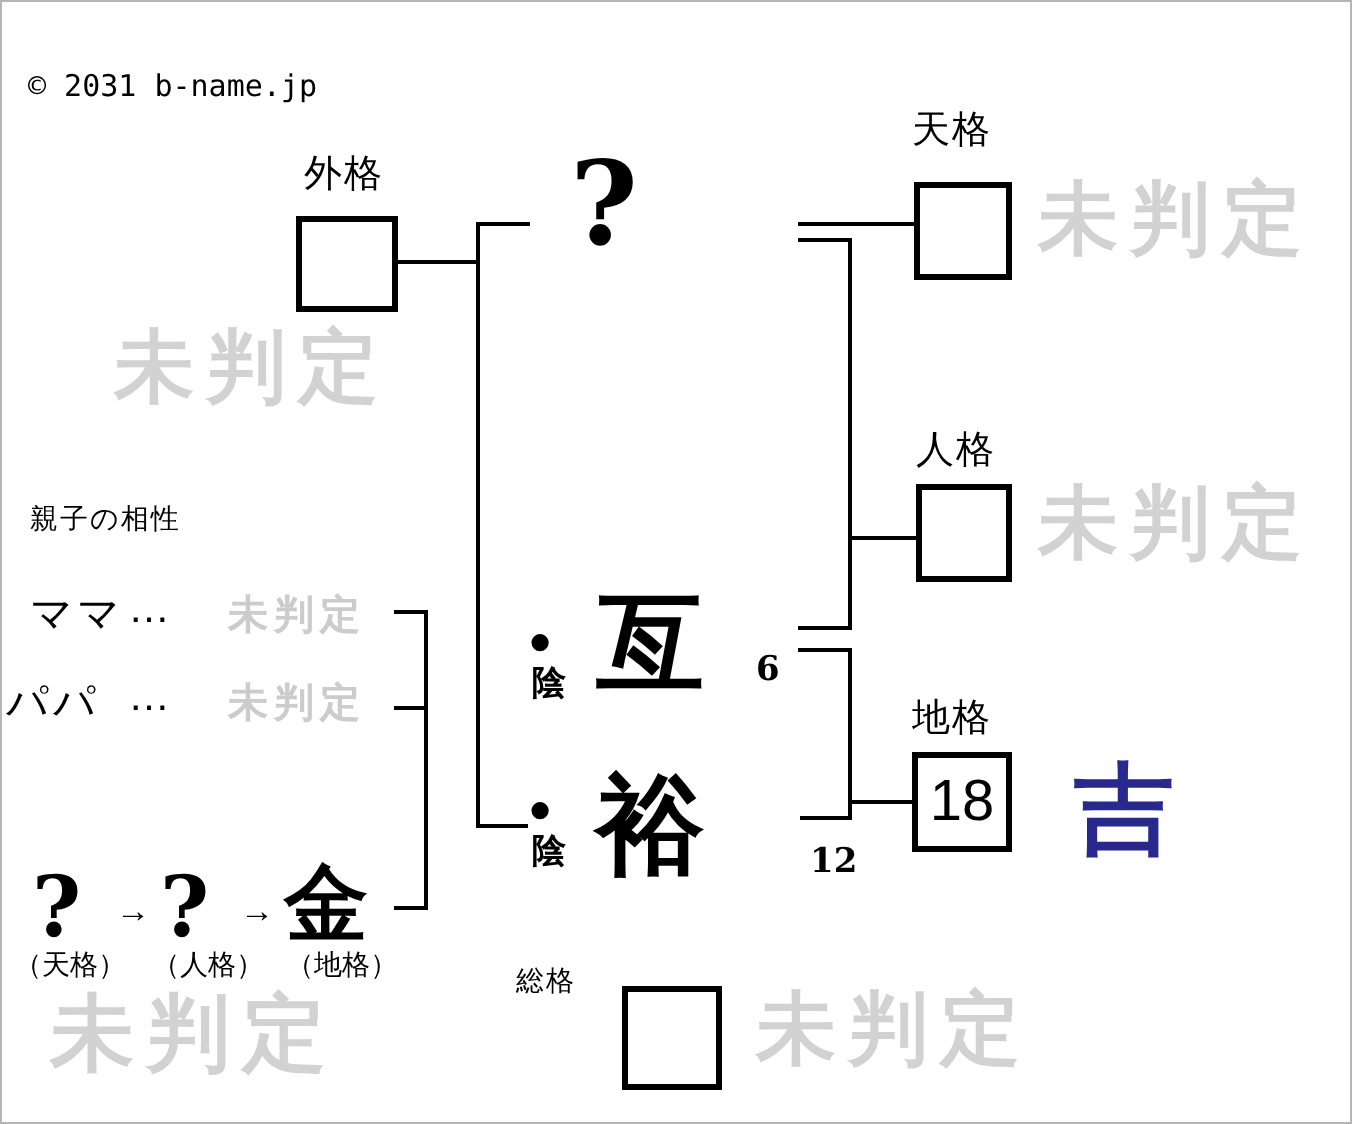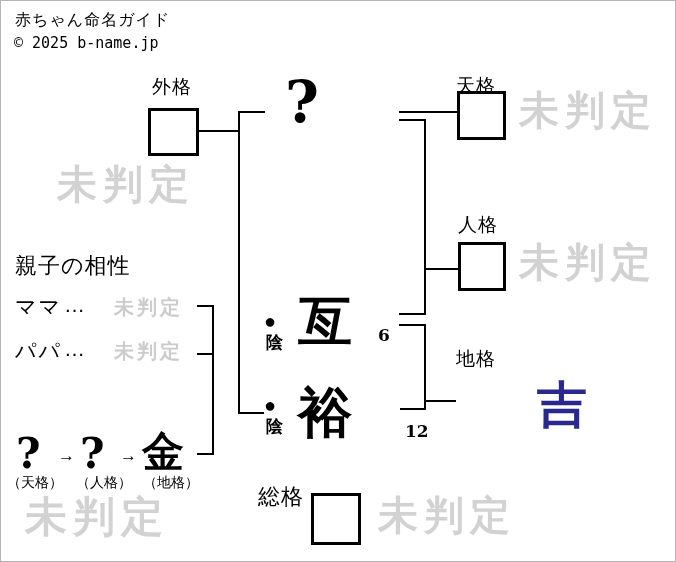--- a/index.html
+++ b/index.html
@@ -7,21 +7,21 @@
     position:relative;width:674px;height:560px;background:#ffffff;
     border:1px solid #b5b5b5;overflow:hidden;
     font-family:"Liberation Sans",sans-serif;color:#000;
   }
   .abs{position:absolute;white-space:nowrap;}
   .hline{position:absolute;height:2px;background:#000;}
   .vline{position:absolute;width:2px;background:#000;}
   .box{position:absolute;border:3px solid #000;background:#fff;box-sizing:border-box;
        display:flex;align-items:center;justify-content:center;}
   .kaku-label{font-size:19px;letter-spacing:1px;}
-  .heading{font-size:22px;letter-spacing:1px;}
+  .heading{font-size:14px;letter-spacing:1px;}
   .wm{font-family:"DejaVu Serif",serif;font-weight:bold;color:#d2d2d2;
       letter-spacing:6px;line-height:1;}
   .wm-small{font-family:"DejaVu Serif",serif;font-weight:bold;color:#cccccc;
       font-size:20px;letter-spacing:3px;line-height:1;}
   .name-char{font-family:"DejaVu Serif",serif;font-weight:bold;font-size:54px;line-height:1;}
   .stroke-num{font-family:"DejaVu Serif",serif;font-weight:bold;font-size:17px;line-height:1;}
   .inyo-mark{font-size:20px;line-height:1;}
   .inyo-label{font-family:"DejaVu Serif",serif;font-weight:bold;font-size:17px;line-height:1;}
   .qmark-big{font-family:"DejaVu Serif",serif;font-weight:bold;font-size:58px;line-height:1;}
   .gogyo-sym{font-family:"DejaVu Serif",serif;font-weight:bold;font-size:42px;line-height:1;}
@@ -30,42 +30,41 @@
   .kichi{font-family:"DejaVu Serif",serif;font-weight:bold;font-size:50px;line-height:1;}
   .value-num{font-size:29px;font-family:"Liberation Sans",sans-serif;}
   .dots{font-size:21px;}
   .row-label{font-size:21px;letter-spacing:2px;}
 </style>
 </head>
 <body>
 
 <div id="canvas">
 
-  <div class="abs" style="left:14px;top:9px;font-size:16px;letter-spacing:1px;">赤ちゃん命名ガイド</div>
-  <div class="abs" style="left:13px;top:33px;font-size:15px;font-family:'DejaVu Sans Mono',monospace;">© 2025 b-name.jp</div>
+  <div class="abs" style="left:13px;top:33px;font-size:15px;font-family:'DejaVu Sans Mono',monospace;">© 2031 b-name.jp</div>
 
   <div class="abs wm" style="left:56px;top:163px;font-size:40px;">未判定</div>
   <div class="abs wm" style="left:518px;top:89px;font-size:40px;">未判定</div>
   <div class="abs wm" style="left:518px;top:241px;font-size:40px;">未判定</div>
   <div class="abs wm" style="left:24px;top:495px;font-size:42px;">未判定</div>
   <div class="abs wm" style="left:377px;top:494px;font-size:40px;">未判定</div>
 
   <div class="abs kaku-label" style="left:151px;top:73px;">外格</div>
   <div class="box" style="left:147px;top:107px;width:51px;height:48px;">
       <span></span>
     </div>
   <div class="hline" style="left:198px;top:129px;width:40px;"></div>
 
   <div class="vline" style="left:237px;top:110px;height:303px;"></div>
   <div class="hline" style="left:237px;top:110px;width:27px;"></div>
   <div class="hline" style="left:237px;top:411px;width:26px;"></div>
 
   <div class="abs qmark-big" style="left:284px;top:72px;">?</div>
 
-  <div class="abs kaku-label" style="left:455px;top:72px;">天格</div>
+  <div class="abs kaku-label" style="left:455px;top:51px;">天格</div>
   <div class="box" style="left:456px;top:90px;width:49px;height:49px;">
       <span></span>
     </div>
   <div class="hline" style="left:398px;top:110px;width:58px;"></div>
 
   <div class="hline" style="left:398px;top:118px;width:27px;"></div>
   <div class="vline" style="left:423px;top:118px;height:196px;"></div>
   <div class="hline" style="left:423px;top:267px;width:34px;"></div>
   <div class="hline" style="left:398px;top:312px;width:27px;"></div>
 
@@ -83,29 +82,32 @@
   <div class="vline" style="left:423px;top:323px;height:86px;"></div>
   <div class="hline" style="left:423px;top:399px;width:32px;"></div>
   <div class="hline" style="left:399px;top:407px;width:26px;"></div>
 
   <div class="abs inyo-mark" style="left:263px;top:394px;">●</div>
   <div class="abs inyo-label" style="left:265px;top:417px;">陰</div>
   <div class="abs name-char" style="left:297px;top:384px;">裕</div>
   <div class="abs stroke-num" style="left:364px;top:422px;margin-left:40px;">12</div>
 
   <div class="abs kaku-label" style="left:455px;top:345px;">地格</div>
+  <div class="box" style="left:455px;top:375px;width:50px;height:50px;">
+      <span class="value-num">18</span>
+    </div>
   <div class="abs kichi" style="left:536px;top:379px;color:#28288e;">吉</div>
 
   <div class="abs heading" style="left:14px;top:250px;">親子の相性</div>
 
   <div class="abs row-label" style="left:14px;top:292px;">ママ</div>
   <div class="abs dots" style="left:63px;top:292px;">…</div>
   <div class="abs wm-small" style="left:113px;top:296px;">未判定</div>
 
-  <div class="abs row-label" style="left:14px;top:336px;">パパ</div>
+  <div class="abs row-label" style="left:2px;top:336px;">パパ</div>
   <div class="abs dots" style="left:63px;top:336px;">…</div>
   <div class="abs wm-small" style="left:113px;top:340px;">未判定</div>
 
   <div class="vline" style="left:211px;top:304px;height:150px;"></div>
   <div class="hline" style="left:196px;top:304px;width:17px;"></div>
   <div class="hline" style="left:196px;top:352px;width:17px;"></div>
   <div class="hline" style="left:196px;top:452px;width:17px;"></div>
 
 
   <div class="abs gogyo-sym" style="left:15px;top:432px;">?</div>

